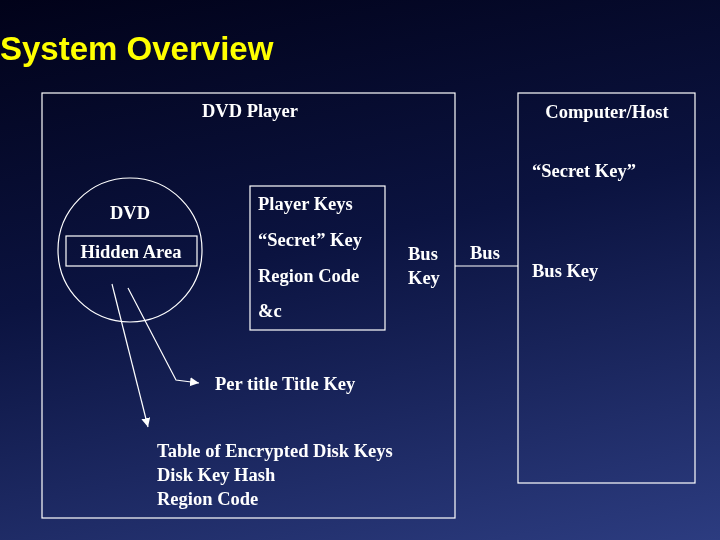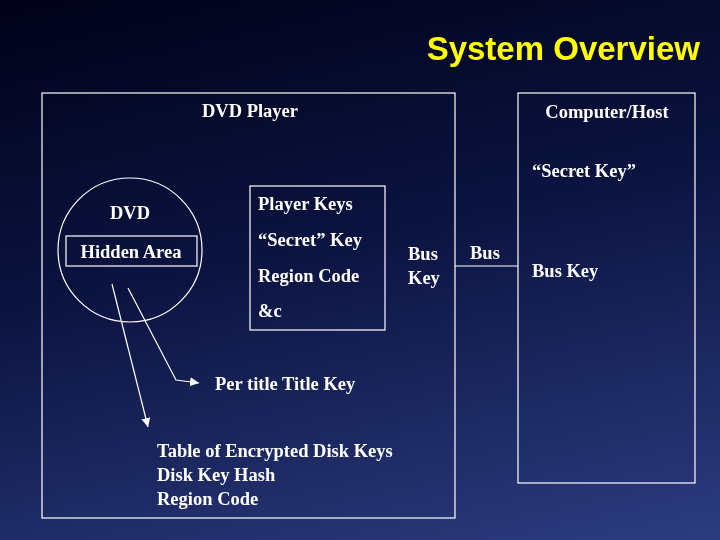--- a/index.html
+++ b/index.html
@@ -12,21 +12,21 @@
       var(--background-top, #010219) 0%,
       #0b1340 45%,
       var(--background-bottom, #2c3c80) 100%);
     font-family: "Liberation Serif", serif;
   }
   .slide-title {
     position: absolute;
     top: 30px;
     left: 0;
     width: 700px;
-    text-align: right;
+    text-align: left;
     font-family: "Liberation Sans", sans-serif;
     font-weight: bold;
     font-size: 33px;
     color: var(--title-color, #ffff00);
   }
   svg.diagram { position: absolute; top: 0; left: 0; }
   .box {
     fill: none;
     stroke: var(--line-color, #ffffff);
     stroke-width: 1.2;

